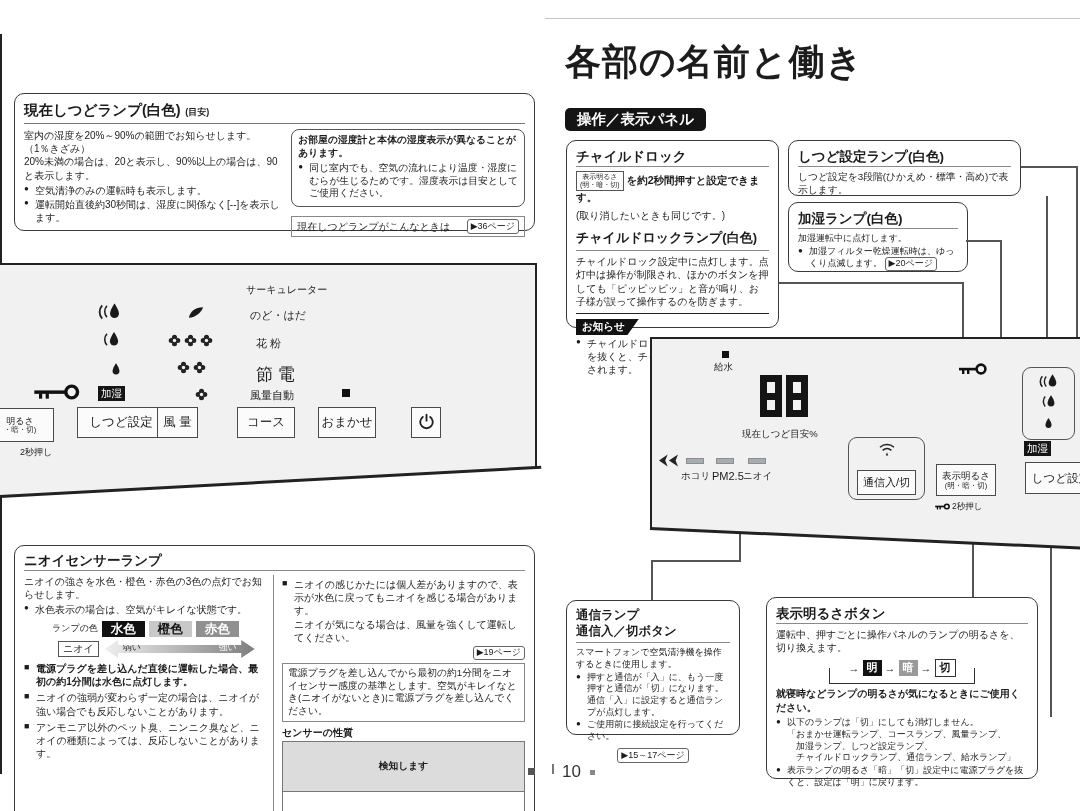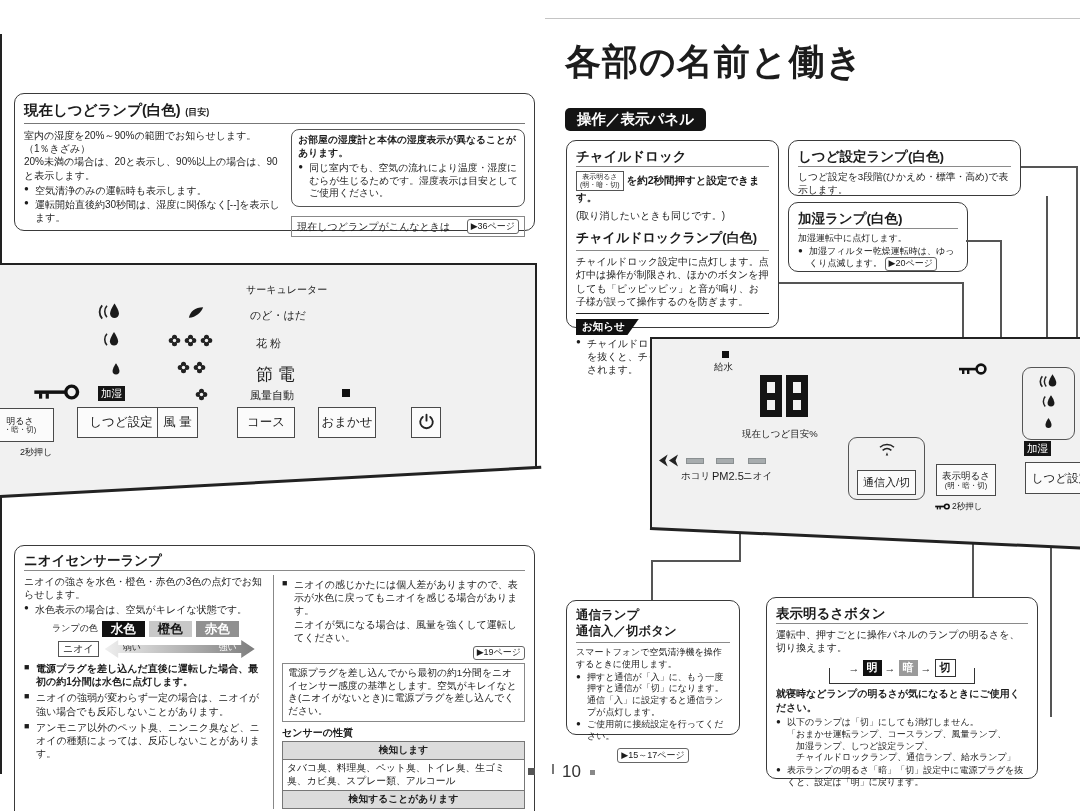--- a/index.html
+++ b/index.html
@@ -33,21 +33,21 @@
   .chip-orange{background:#c8c8c8;color:#111;}
   .chip-red{background:#909090;color:#fff;}
   .fchip{display:inline-block;font-weight:bold;font-size:11px;padding:0 4px;line-height:1.45;}
   .fchip-bright{background:#111;color:#fff;}
   .fchip-dim{background:#9a9a9a;color:#fff;}
   .fchip-off{background:#fff;border:1.4px solid #333;color:#111;}
   .notice-badge{display:inline-block;background:#111;color:#fff;font-weight:bold;font-size:10.5px;padding:1px 14px 1px 6px;clip-path:polygon(0 0,100% 0,82% 100%,0 100%);}
   .hdr-badge{display:inline-block;background:#141414;color:#fff;font-weight:bold;font-size:14.5px;padding:2px 12px;border-radius:5px;}
   .arrowgrad{position:relative;width:150px;height:18px;background:linear-gradient(90deg,#efefef,#7d7d7d);clip-path:polygon(0 50%,9% 0,9% 28%,91% 28%,91% 0,100% 50%,91% 100%,91% 72%,9% 72%,9% 100%);}
   .tbl{border-collapse:collapse;width:100%;margin-top:2px;}
-  .tbl td{border:1px solid #777;font-size:9.8px;padding:2px 4px;}
+  .tbl td{border:1px solid #777;font-size:9.8px;padding:18px 4px;}
   .tbl .th{background:#dcdcdc;text-align:center;font-weight:bold;}
   .sensor-bar{position:absolute;width:18px;height:6px;background:#a7acae;border:1px solid #8a8f91;box-sizing:border-box;}
   .flowwrap{position:relative;width:150px;margin:5px auto 10px auto;}
   .flowrow{display:flex;align-items:center;gap:3px;justify-content:center;position:relative;z-index:2;}
   .flowarrow{font-size:11px;font-weight:bold;}
   .flowloop{position:absolute;left:2px;right:2px;top:9px;bottom:-7px;border:1.4px solid #333;border-top:none;z-index:1;}
 </style>
 </head>
 <body>
 

